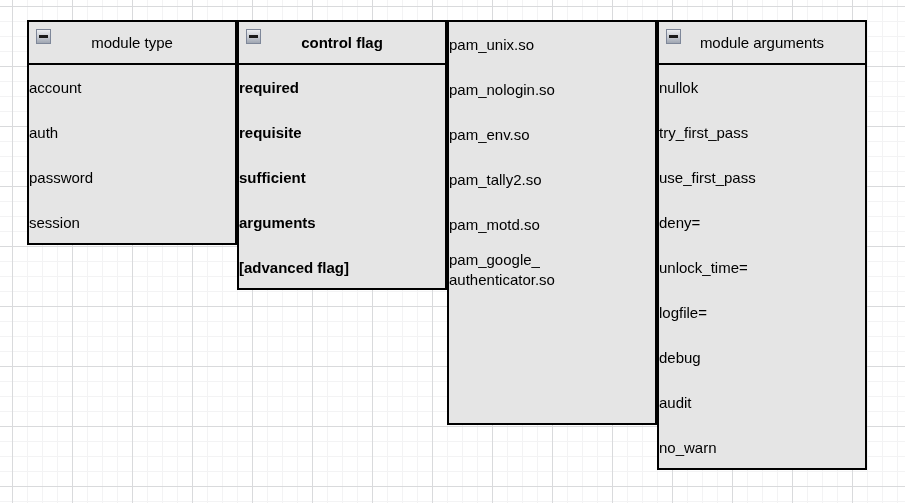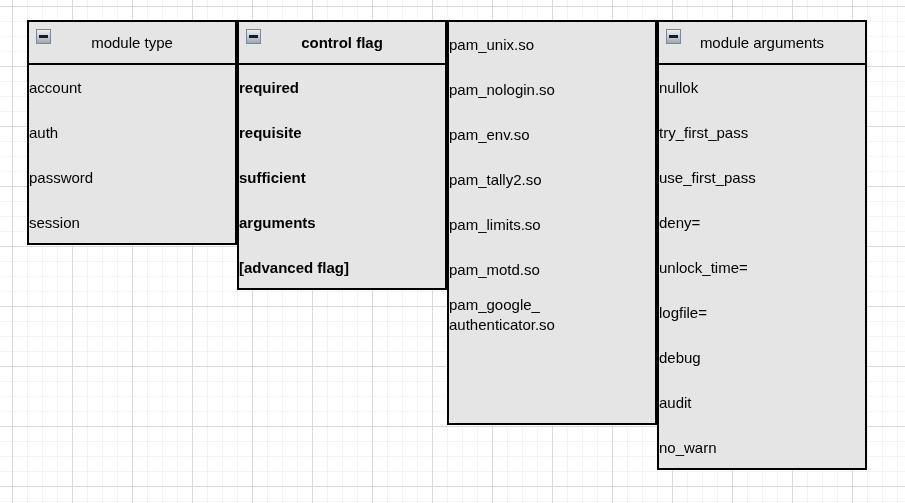--- a/index.html
+++ b/index.html
@@ -100,21 +100,20 @@
   <div class="row">sufficient</div>
   <div class="row">arguments</div>
   <div class="row">[advanced flag]</div>
 </div>
 
 <div class="shape-table" style="left:447px; top:20px; height:405px;">
   <div class="row">pam_unix.so</div>
   <div class="row">pam_nologin.so</div>
   <div class="row">pam_env.so</div>
   <div class="row">pam_tally2.so</div>
-  <div class="row">pam_limits.so</div>
   <div class="row">pam_motd.so</div>
   <div class="row">pam_google_
 authenticator.so</div>
 </div>
 
 <div class="shape-table" style="left:657px; top:20px; height:450px;">
   <div class="thead">
     <span class="collapse-btn">
         <span class="minus-bar"></span>
       </span>

